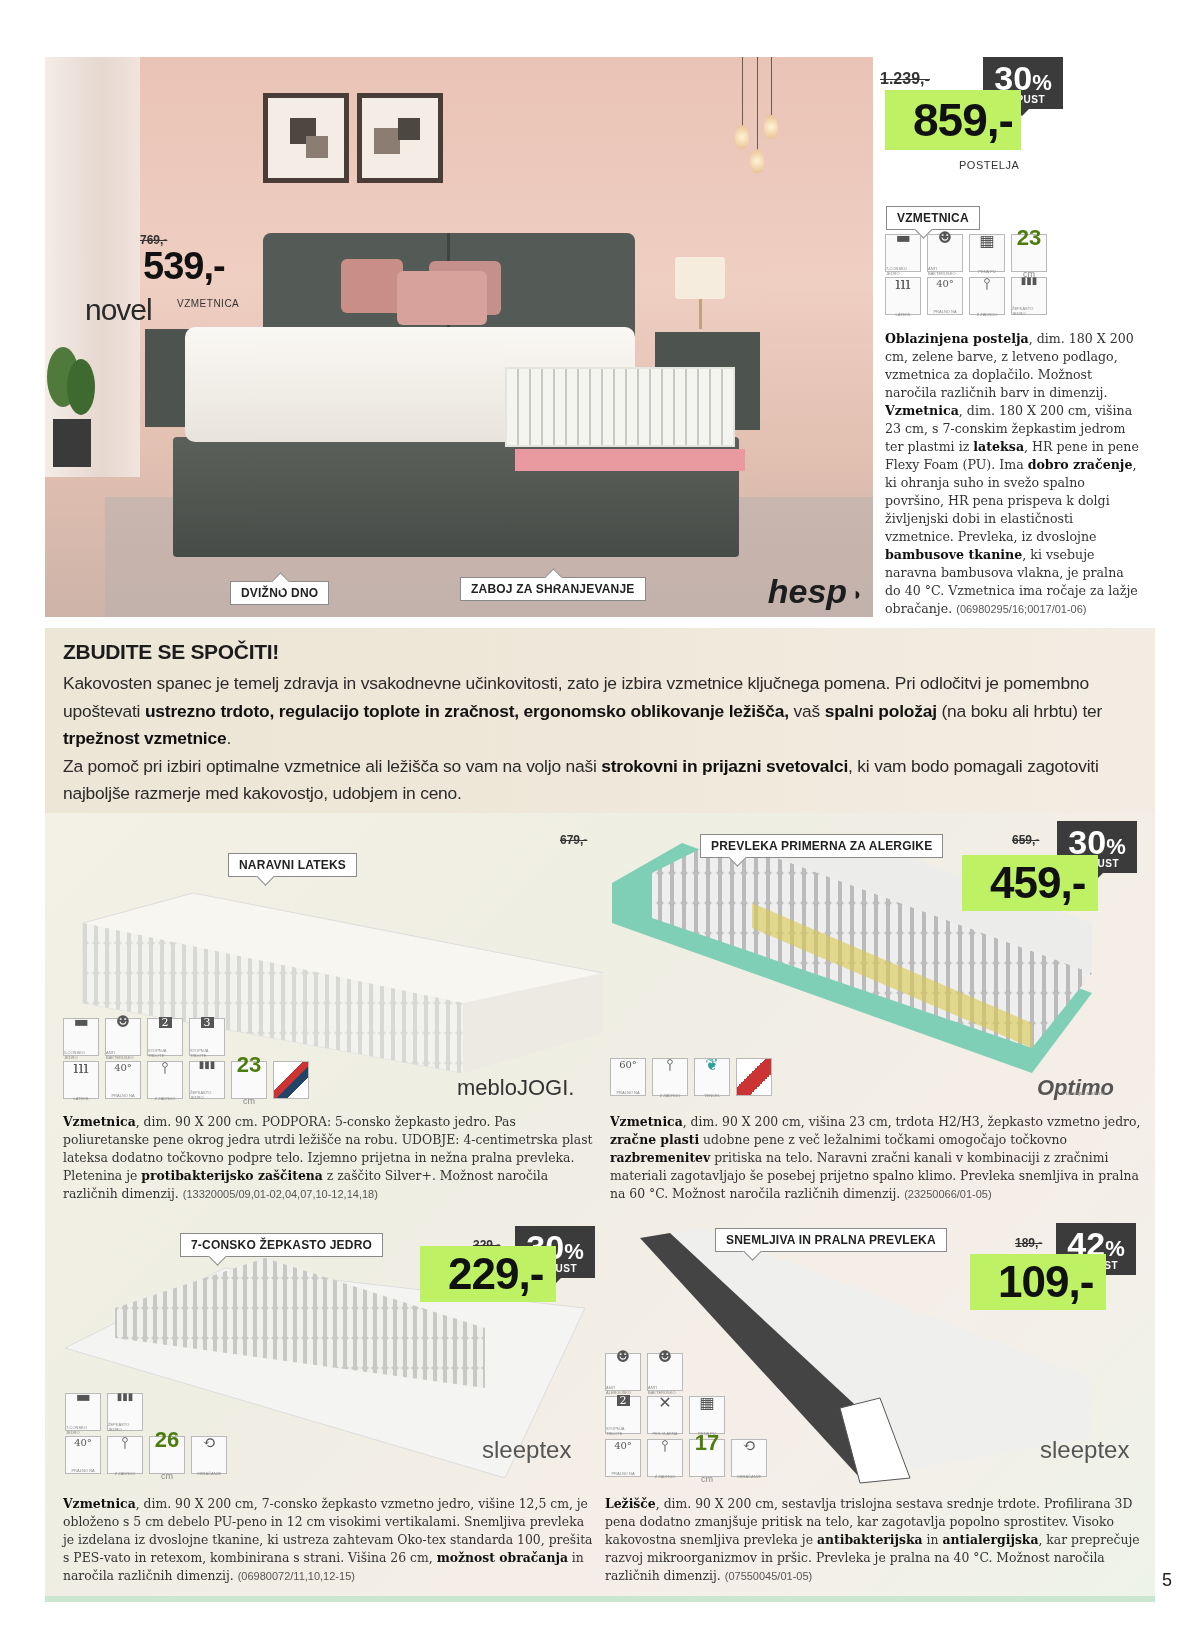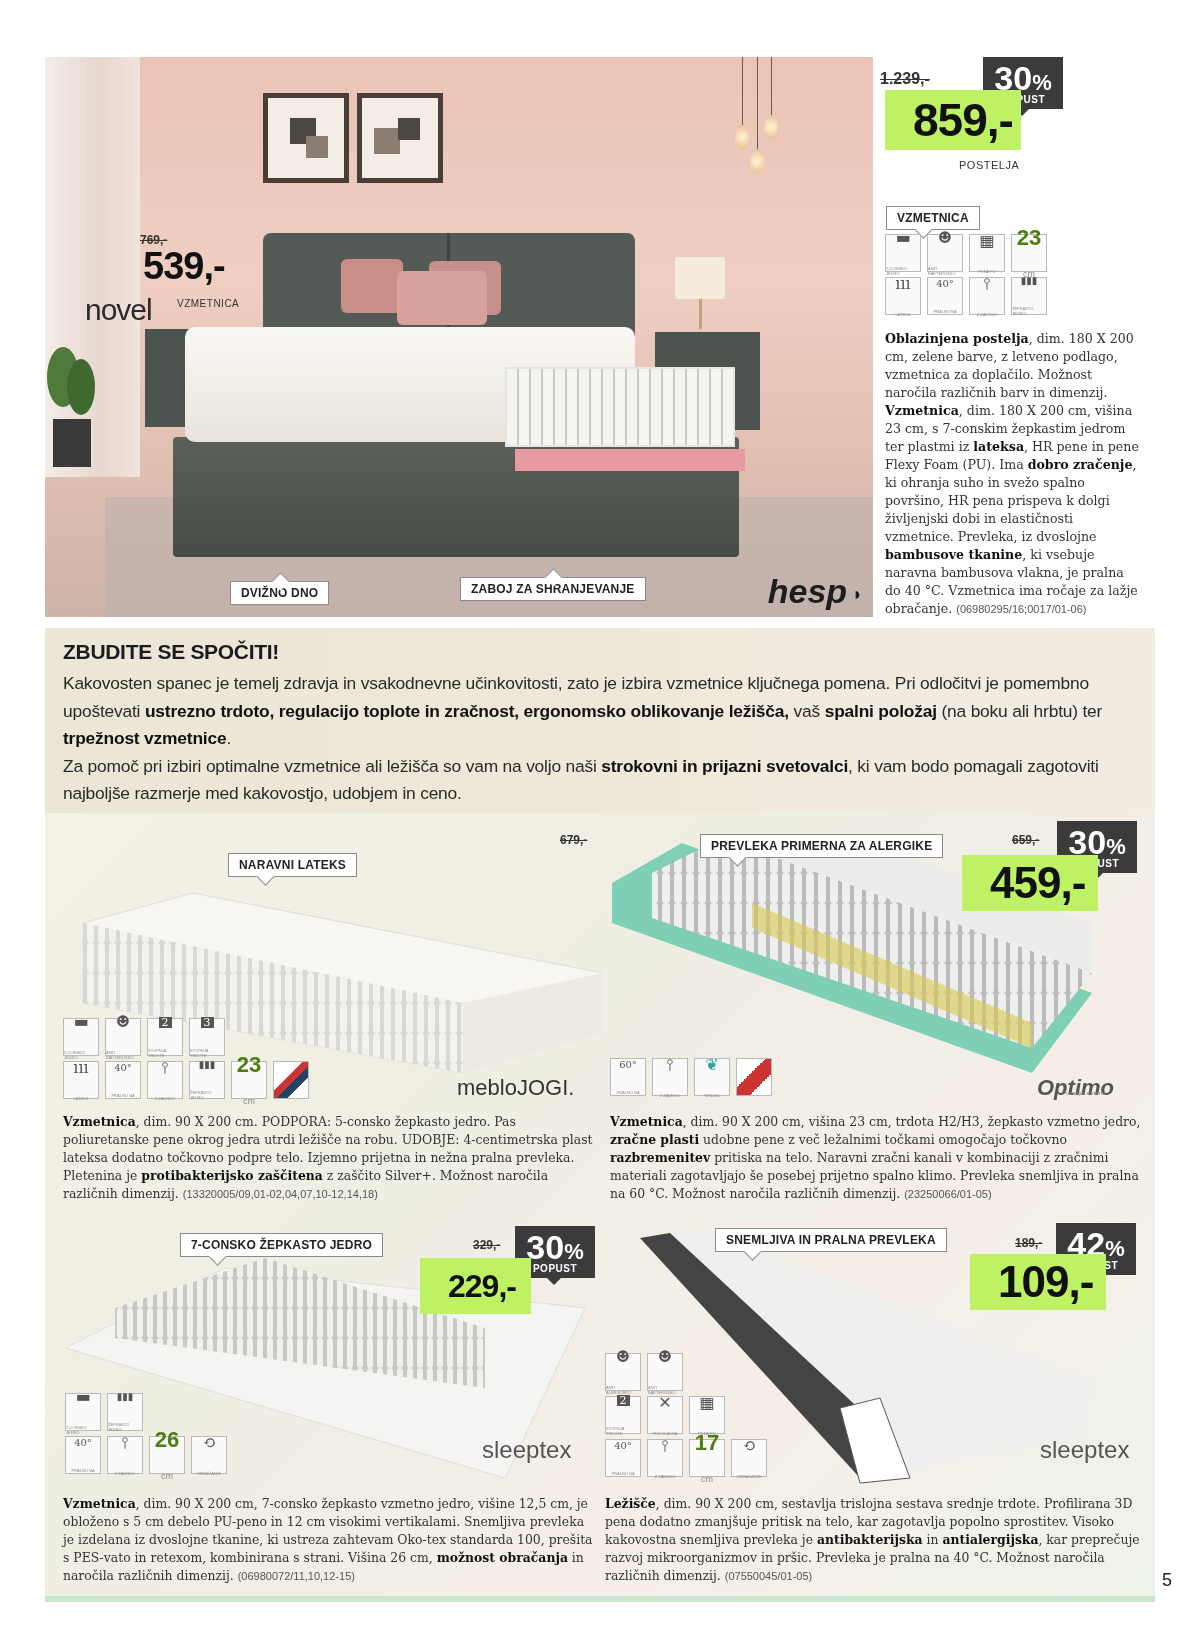--- a/index.html
+++ b/index.html
@@ -295,21 +295,21 @@
           <rect x="2" width="6" height="30" rx="3" fill="#f0f0ec"></rect>
         </pattern>
       </defs>
   </svg>
   <div class="abs callout down" style="left:135px;top:25px">7-CONSKO ŽEPKASTO JEDRO</div>
   <div class="abs old-price" style="left:428px;top:30px">329,-</div>
   <div class="abs discount" style="left:470px;top:18px;width:80px;height:52px">
     <span class="pct"><span>30</span><small>%</small></span>
     <span class="lbl">POPUST</span>
   </div>
-  <div class="abs price-yellow" style="left:375px;top:50px;height:56px;font-size:32px;width:111px">229,-</div>
+  <div class="abs price-yellow" style="left:375px;top:38px;height:56px;font-size:44px;width:136px">229,-</div>
   <div class="abs" style="left:20px;top:185px">
     <div class="icon-row" style="margin-bottom:5px">
       <div class="icon-box">
           <span class="g">▬</span>
           <span class="t">7-CONSKO JEDRO</span>
         </div>
       <div class="icon-box">
           <span class="g" style="font-size:10px">▮▮▮</span>
           <span class="t">ŽEPKASTO JEDRO</span>
         </div>

